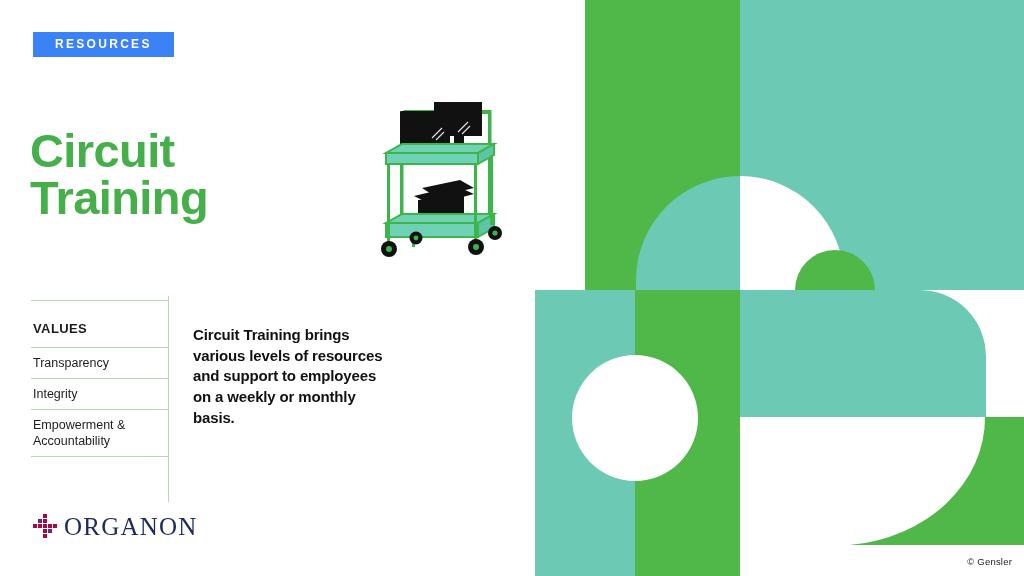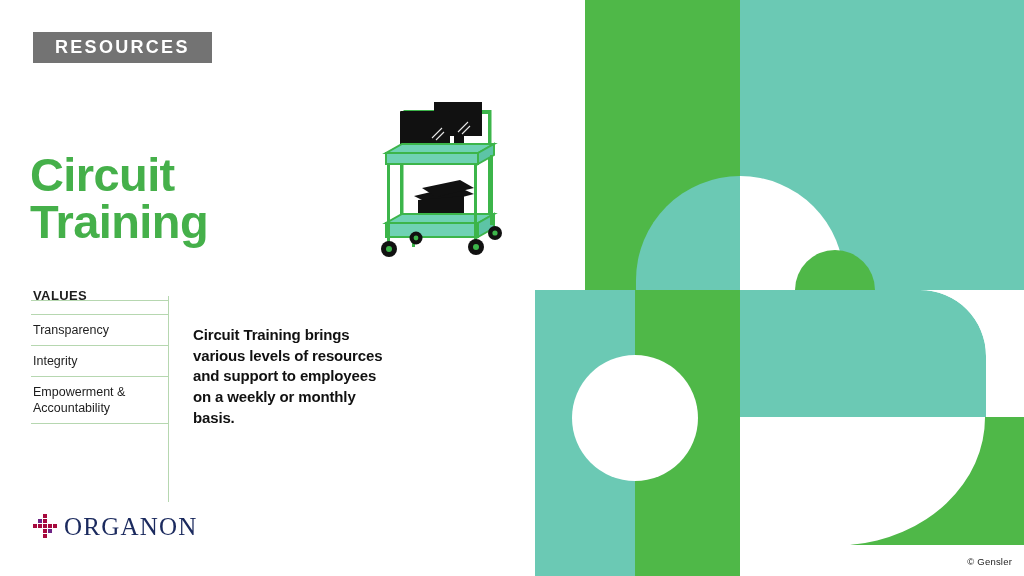--- a/index.html
+++ b/index.html
@@ -12,40 +12,40 @@
   }
   #slide{position:absolute;inset:0;width:1024px;height:576px;background:#fff;overflow:hidden;}
 
   
   #graphic{position:absolute;left:530px;top:0;width:494px;height:576px;overflow:hidden;}
   #graphic svg{display:block;}
 
   
   #eyebrow{
     position:absolute;left:33px;top:32px;
-    background:#737373;color:#fff;
-    font-size:18px;font-weight:bold;letter-spacing:2.3px;
+    background:#3b82f6;color:#fff;
+    font-size:12px;font-weight:bold;letter-spacing:2.3px;
     padding:6px 22px 7px 22px;
     line-height:1;
   }
 
   
   #title{
-    position:absolute;left:30px;top:120px;
+    position:absolute;left:30px;top:96px;
     color:#45B04A;
     font-size:47px;font-weight:bold;line-height:1.0;
     letter-spacing:-0.6px;
     white-space:pre-line;
   }
 
   
   #illus{position:absolute;left:378px;top:92px;width:152px;height:172px;}
 
   
-  #values{position:absolute;left:31px;top:288px;width:137px;}
+  #values{position:absolute;left:31px;top:321px;width:137px;}
   .vrow{
     border-bottom:1px solid #b6d7b0;
     color:#1d1d1d;
     font-size:12.5px;
     line-height:1.28;
     padding:7px 0 7px 2px;
   }
   .vrow.head{
     font-weight:bold;font-size:13px;letter-spacing:.4px;
     padding-top:0;padding-bottom:9px;

